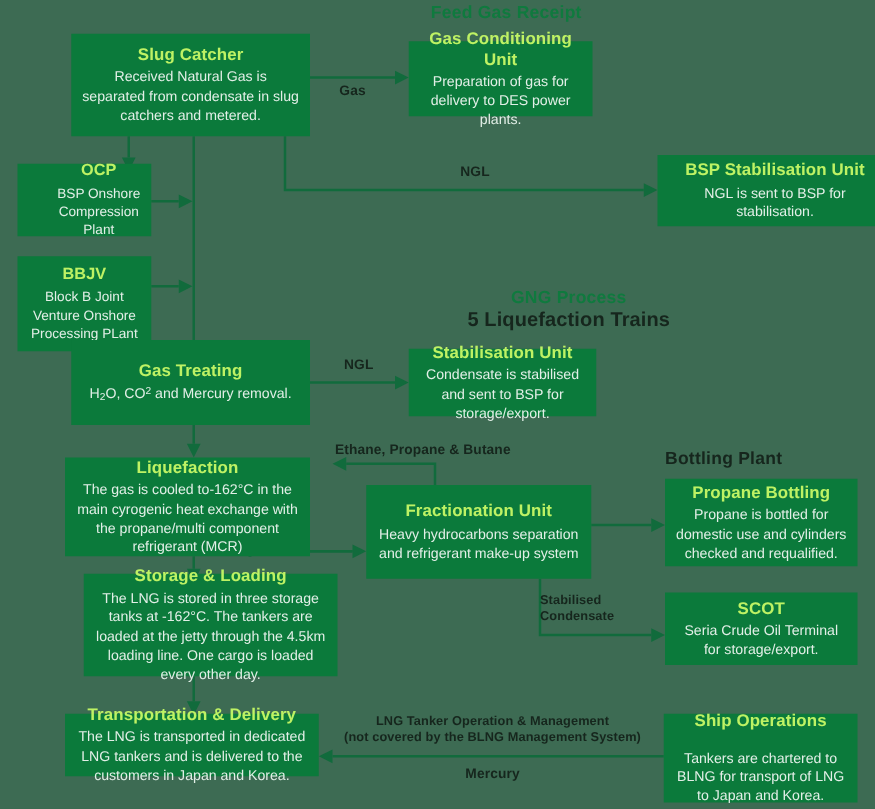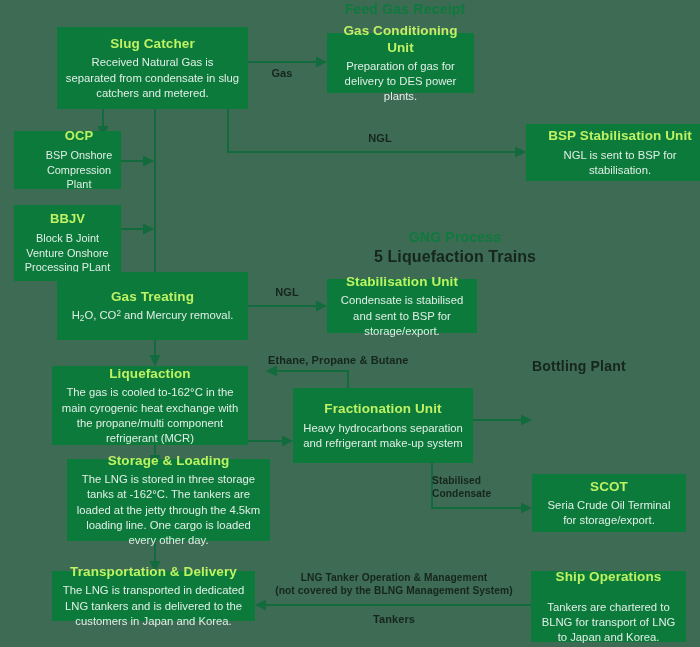--- a/index.html
+++ b/index.html
@@ -216,20 +216,24 @@
   <div class="box" style="left:52px; top:366px; width:196px; height:79px;">
     <div class="b-title">Liquefaction</div>
     <div class="b-desc">The gas is cooled to-162°C in the main cyrogenic heat exchange with the propane/multi component refrigerant (MCR)</div>
   </div>
 
   <div class="box" style="left:293px; top:388px; width:180px; height:75px;">
     <div class="b-title">Fractionation Unit</div>
     <div class="b-desc">Heavy hydrocarbons separation and refrigerant make-up system</div>
   </div>
 
+  <div class="box" style="left:532px; top:383px; width:154px; height:70px;">
+    <div class="b-title">Propane Bottling</div>
+    <div class="b-desc">Propane is bottled for domestic use and cylinders checked and requalified.</div>
+  </div>
 
   <div class="box" style="left:52px; top:459px; width:203px; height:82px;margin-left:15px;">
     <div class="b-title">Storage &amp; Loading</div>
     <div class="b-desc">The LNG is stored in three storage tanks at -162°C. The tankers are loaded at the jetty through the 4.5km loading line. One cargo is loaded every other day.</div>
   </div>
 
   <div class="box" style="left:532px; top:474px; width:154px; height:58px;">
     <div class="b-title">SCOT</div>
     <div class="b-desc">Seria Crude Oil Terminal for storage/export.</div>
   </div>
@@ -255,15 +259,15 @@
   <div class="flow-label sm" style="left:432px; top:474px; width:96px; text-align:left;">
     <span>Stabilised</span><br>
     <span>Condensate</span>
   </div>
 
   <div class="flow-label sm" style="left:258px; top:571px; width:272px;">
     <span>LNG Tanker Operation &amp; Management</span><br>
     <span>(not covered by the BLNG Management System)</span>
   </div>
 
-  <div class="flow-label" style="left:258px; top:612px; width:272px;">Tankers</div>
+  <div class="flow-label" style="left:258px; top:612px; width:272px;">Mercury</div>
 
 </div>
 
 </body></html>

